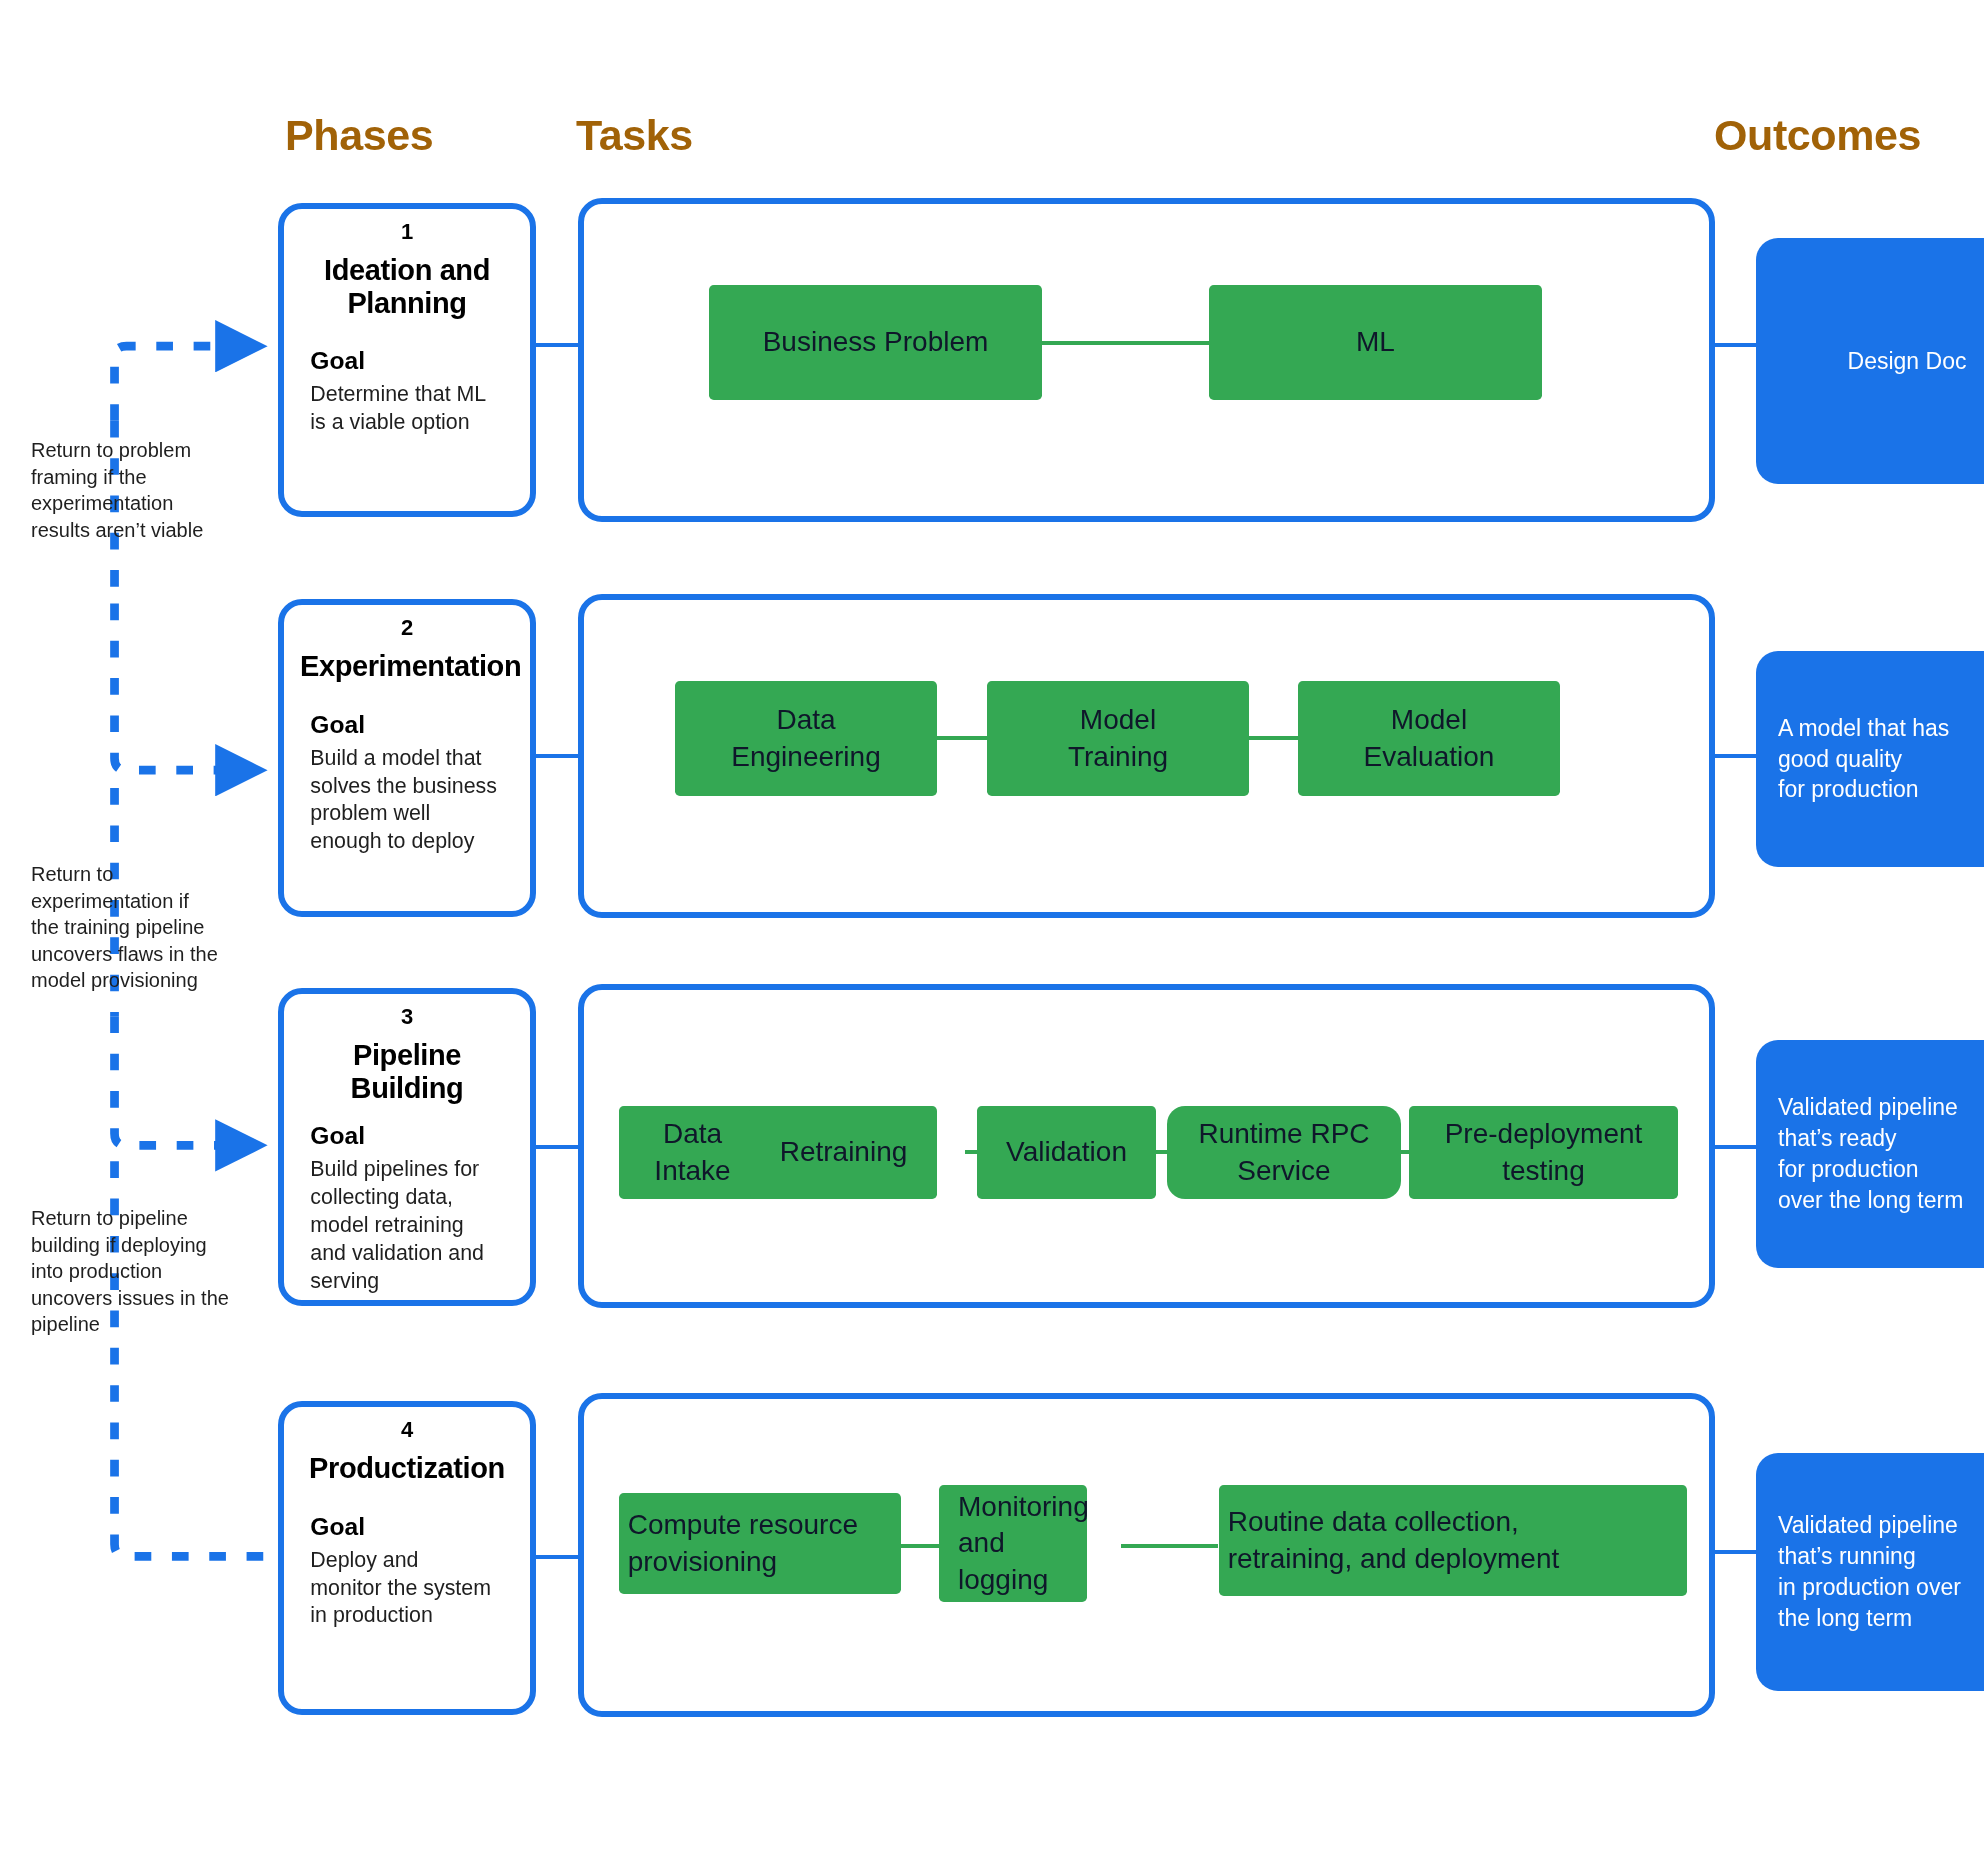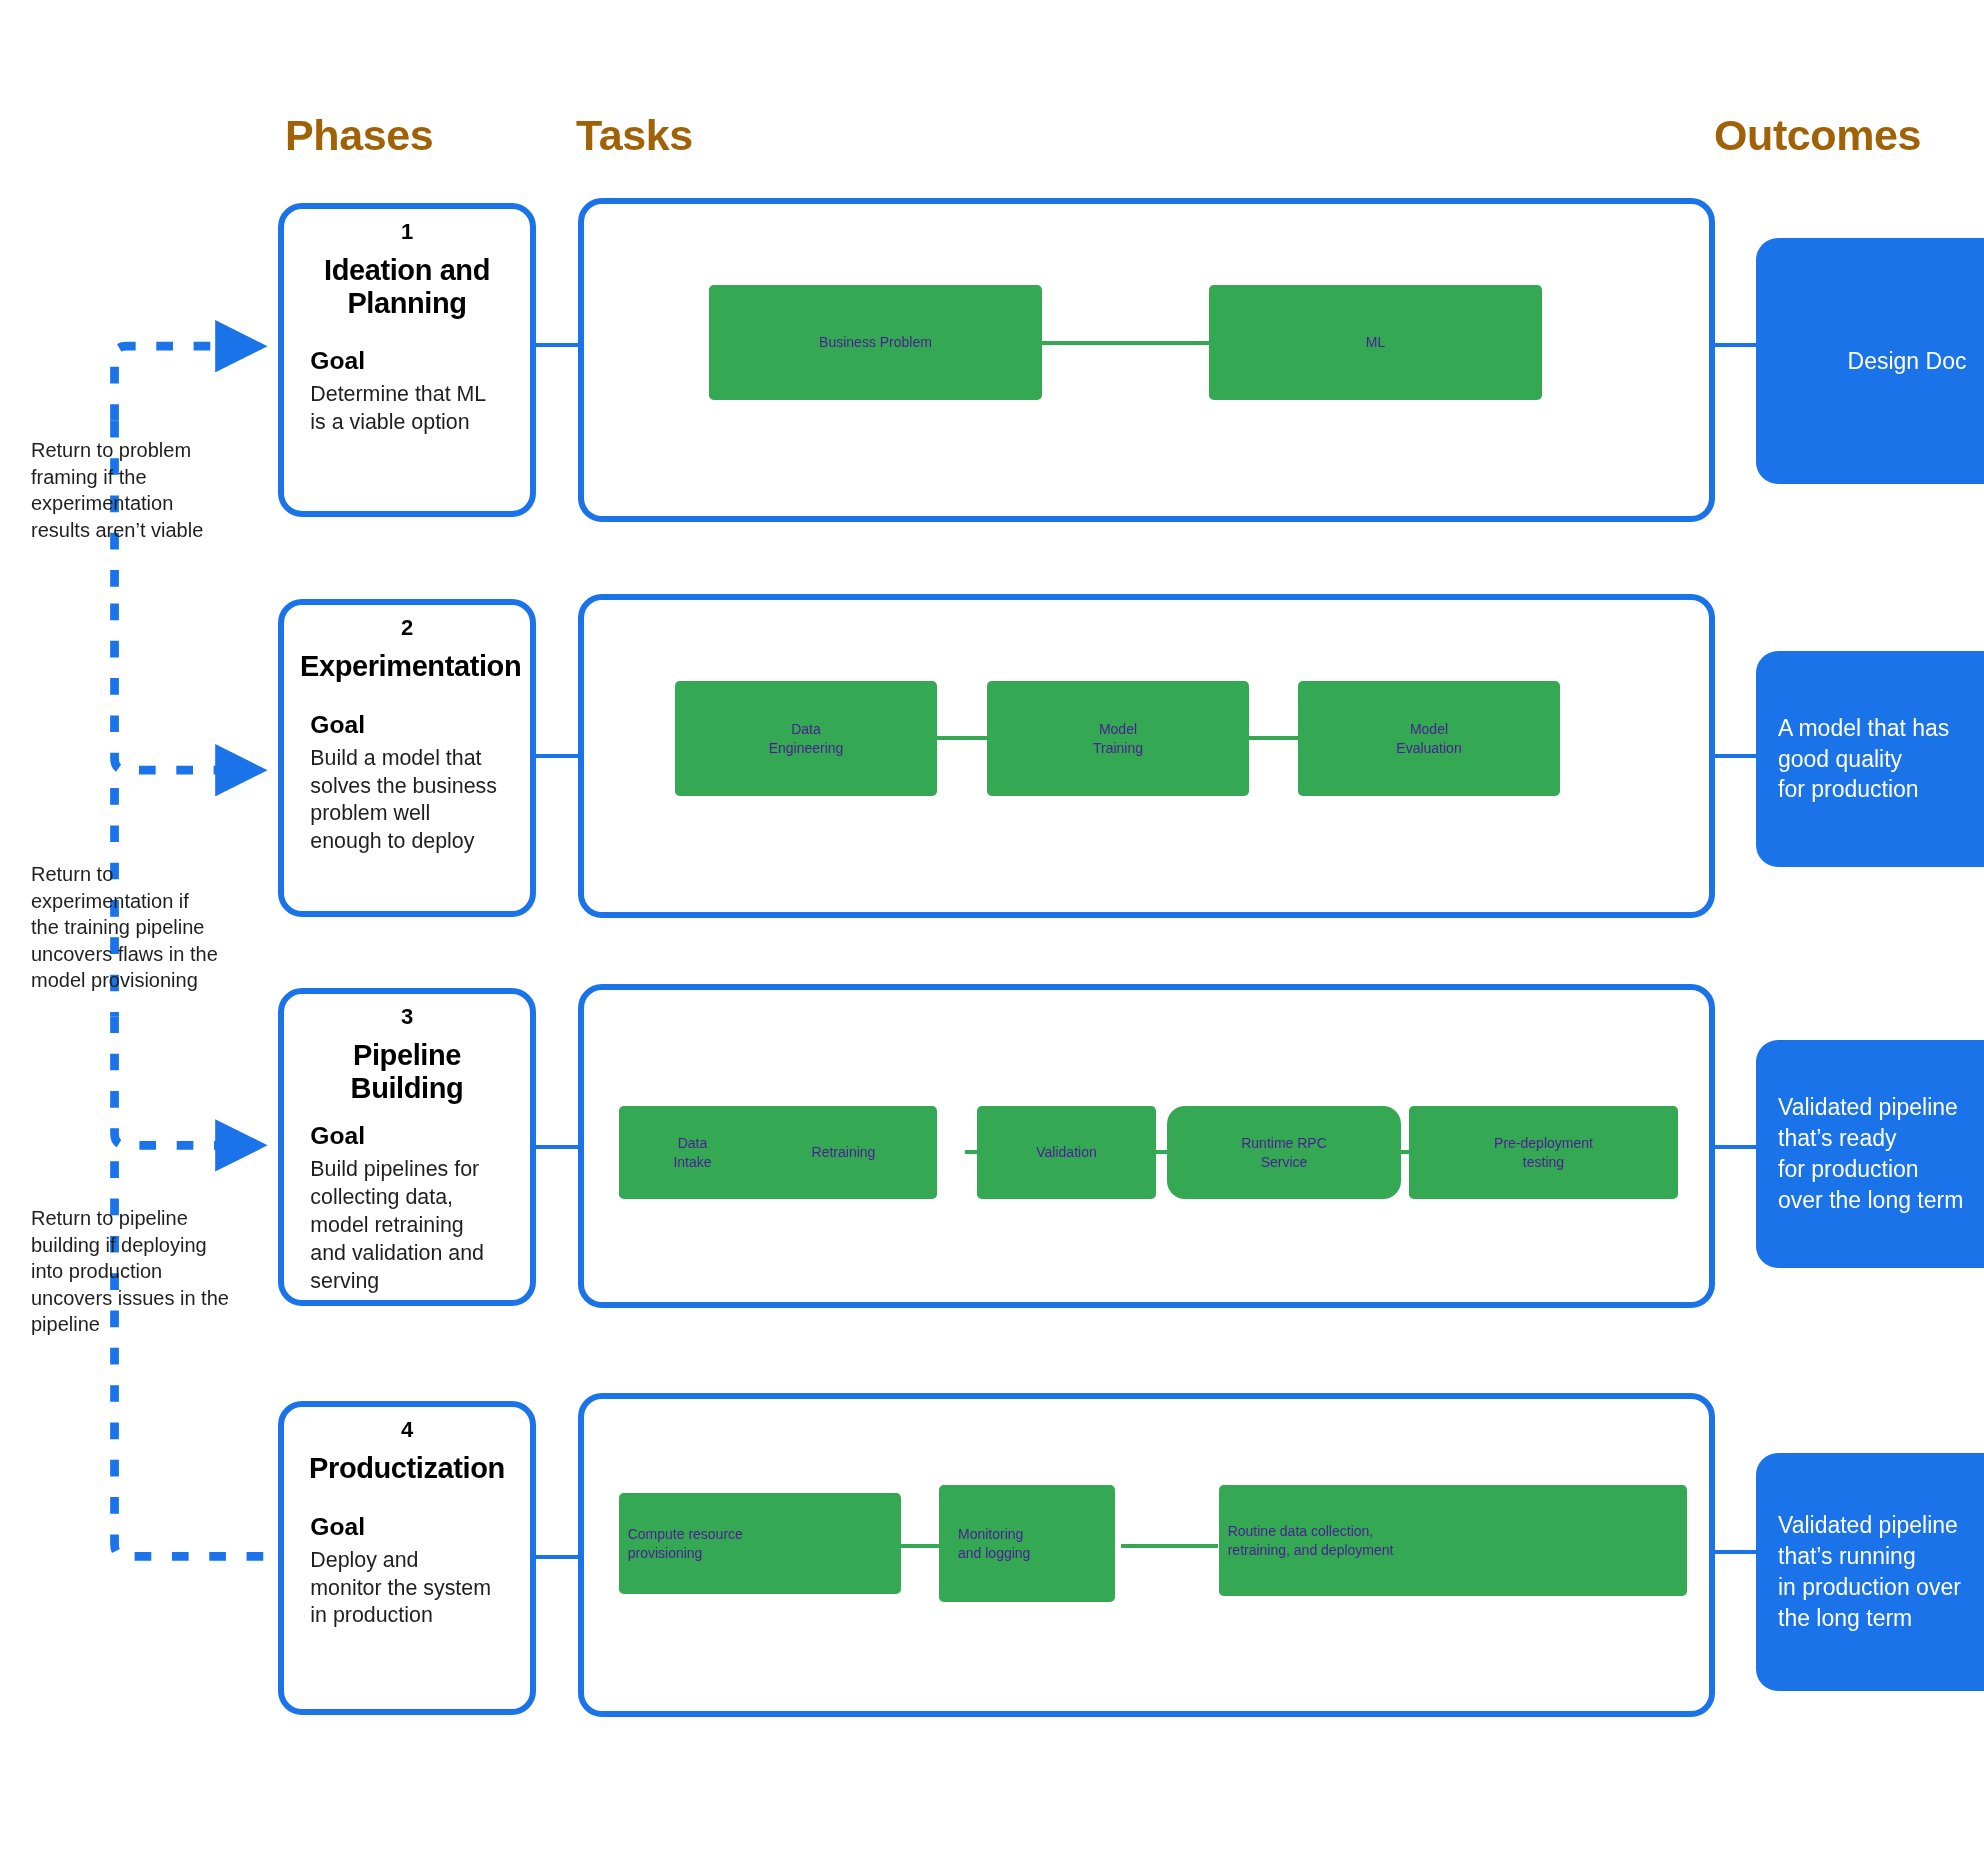--- a/index.html
+++ b/index.html
@@ -82,22 +82,22 @@
   
   .task-box{
     position:absolute;
     box-sizing:border-box;
     background:#34a853;
     border-radius:4.8px;
     display:flex;
     align-items:center;
     justify-content:center;
     text-align:center;
-    color:#4c1d95;
-    font-size:14px;
+    color:#0f172a;
+    font-size:28px;
     font-weight:400;
     line-height:1.30;
     padding:4px 8.7px;
     white-space:pre-line;
   }
   .task-box.left-align{ justify-content:flex-start; text-align:left; }
 
   
   .green-link{
     position:absolute;
@@ -313,21 +313,21 @@
 in production</div>
     </div>
   </div>
   <div class="blue-link" style="left:536px; top:1555px; width:44px;"></div>
 
   <div class="tasks-panel" style="left:578px; top:1393px; width:1137px; height:324px;"></div>
 
   <div class="task-box left-align" style="left:619px; top:1493px; width:282px; height:101px;">Compute  resource
 provisioning</div>
   <div class="green-link" style="left:901px; top:1544px; width:38px;"></div>
-  <div class="task-box left-align" style="left:939px; top:1485px; width:176px; height:117px;padding-left:19px;">Monitoring
+  <div class="task-box left-align" style="left:939px; top:1485px; width:148px; height:117px;padding-left:19px;">Monitoring
 and logging</div>
   <div class="green-link" style="left:1121px; top:1544px; width:97px;"></div>
   <div class="task-box left-align" style="left:1219px; top:1485px; width:468px; height:111px;">Routine data collection,
 retraining, and deployment</div>
 
   <div class="blue-link" style="left:1715px; top:1550px; width:44px;"></div>
 
   <div class="outcome-box" style="left:1756px; top:1453px; width:302px; height:238px;">Validated pipeline
 that’s running
 in production over

